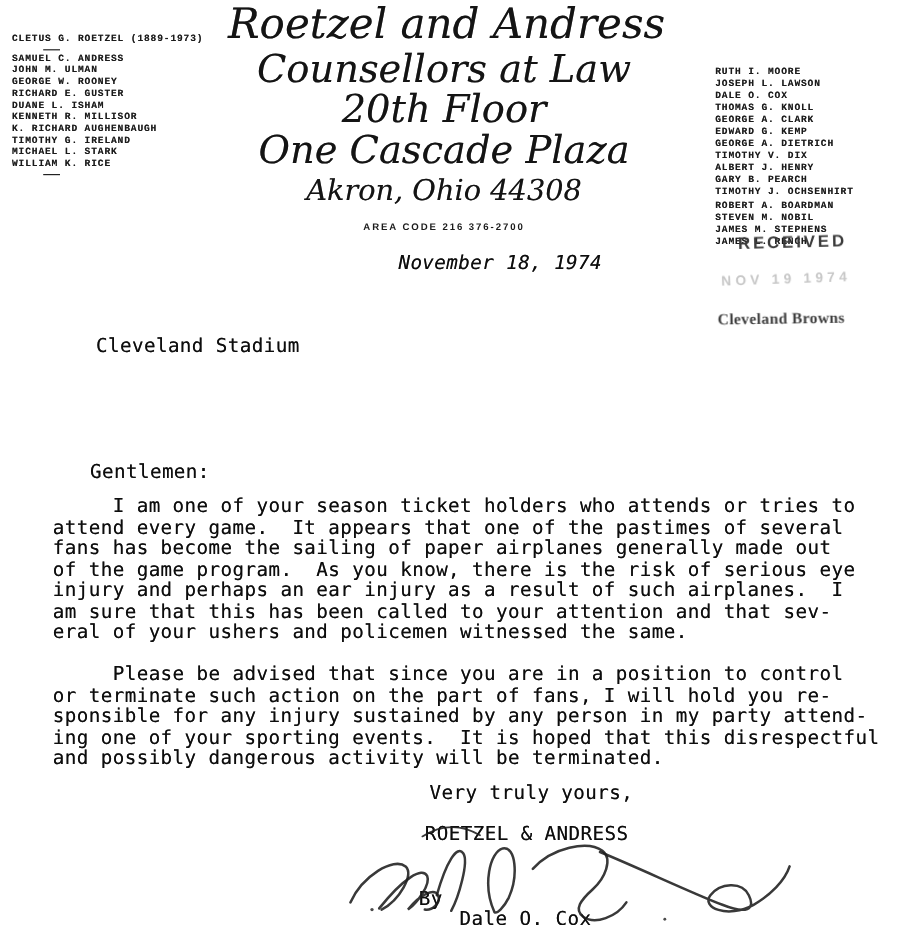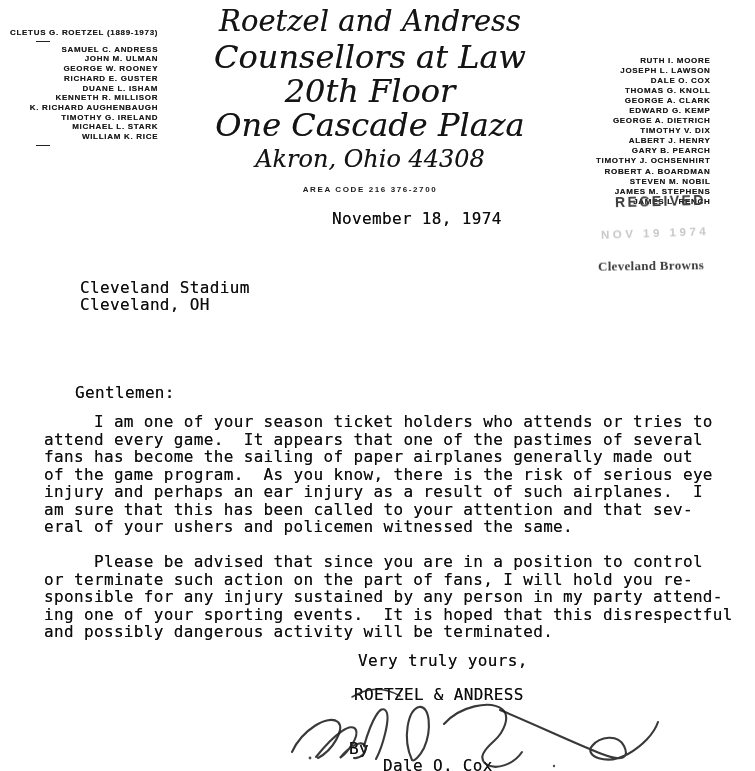--- a/index.html
+++ b/index.html
@@ -4,36 +4,35 @@
 <style>
   html,body{margin:0;padding:0;background:#e8e8e8;}
   .page{
     position:relative;width:755px;height:771px;background:#ffffff;
     margin:0 auto;overflow:hidden;
     font-family:"Liberation Sans",sans-serif;color:#111;
   }
   
   .atty{
     position:absolute;
-    font-family:Liberation Sans, sans-serif;
+    font-family:Liberation Mono, monospace;
     font-size:8px;font-weight:700;letter-spacing:.7px;
     color:#1b1b1b;line-height:9.7px;white-space:nowrap;
     text-shadow:0 0 .4px rgba(0,0,0,.55);
-    text-align:right;
   }
   .atty-left{left:10px;top:28px;}
   .atty-right{left:596px;top:28px;line-height:10.05px;margin-top:28px;}
   .rule{width:14px;border-top:1.6px solid #222;margin:3px 0 3px 26px;}
   
   .firm{position:absolute;left:190px;top:0;width:360px;text-align:center;}
   .script{
     font-family:"DejaVu Serif",serif;font-style:italic;color:#141414;
     white-space:nowrap;text-shadow:0 0 .5px rgba(0,0,0,.5);
   }
-  .script-xl{font-size:29px;line-height:32px;margin-top:5px;}
+  .script-xl{font-size:35px;line-height:32px;margin-top:5px;}
   .script-l{font-size:32px;line-height:27px;margin-top:7px;}
   .script-xxl{font-size:24px;line-height:33px;margin-top:4px;}
   .phone{
     font-family:"Liberation Sans",sans-serif;font-style:normal;
     font-size:8px;font-weight:700;letter-spacing:1.6px;color:#1b1b1b;
     margin-top:9px;
   }
   
   .stamp{position:absolute;white-space:nowrap;}
   .stamp-received{
@@ -50,21 +49,21 @@
     left:598px;top:258px;font-family:"Liberation Serif",serif;
     font-size:13px;font-weight:700;letter-spacing:.3px;color:#3d3d3d;
     transform:rotate(-.8deg);filter:blur(.4px);
   }
   
   .mono{
     position:absolute;font-family:"DejaVu Sans Mono","Liberation Mono",monospace;
     font-size:16px;letter-spacing:.35px;line-height:17.5px;color:#0d0d0d;
     white-space:pre;text-shadow:0 0 .5px rgba(0,0,0,.65);
   }
-  .date-line{left:332px;top:210px;}
+  .date-line{left:332px;top:210px;font-style:italic;}
   .recipient{left:80px;top:279px;line-height:17.3px;}
   .salutation{left:75px;top:384px;}
   .para1{left:44px;top:413px;}
   .para2{left:44px;top:553px;}
   .valediction{left:358px;top:652px;}
   .firm-sign{left:354px;top:686px;}
   .by-label{left:349px;top:740px;}
   .signer-name{left:383px;top:757px;}
   
   .sig{position:absolute;left:278px;top:678px;}
@@ -121,21 +120,21 @@
       <div>JAMES M. STEPHENS</div>
       <div>JAMES L. RENCH</div>
     </div>
 
   <div class="stamp stamp-received">RECEIVED</div>
   <div class="stamp stamp-date">NOV 19 1974</div>
   <div class="stamp stamp-org">Cleveland Browns</div>
 
   <div class="mono date-line">November 18, 1974</div>
 
-  <div class="mono recipient"><div>Cleveland Stadium</div><div>Cleveland, OH</div></div>
+  <div class="mono recipient"><div>Cleveland Stadium</div></div>
 
   <div class="mono salutation">Gentlemen:</div>
 
   <div class="mono para1"><div>     I am one of your season ticket holders who attends or tries to</div><div>attend every game.  It appears that one of the pastimes of several</div><div>fans has become the sailing of paper airplanes generally made out</div><div>of the game program.  As you know, there is the risk of serious eye</div><div>injury and perhaps an ear injury as a result of such airplanes.  I</div><div>am sure that this has been called to your attention and that sev-</div><div>eral of your ushers and policemen witnessed the same.</div></div>
 
   <div class="mono para2"><div>     Please be advised that since you are in a position to control</div><div>or terminate such action on the part of fans, I will hold you re-</div><div>sponsible for any injury sustained by any person in my party attend-</div><div>ing one of your sporting events.  It is hoped that this disrespectful</div><div>and possibly dangerous activity will be terminated.</div></div>
 
   <div class="mono valediction">Very truly yours,</div>
 
   <div class="mono firm-sign">ROETZEL &amp; ANDRESS</div>

